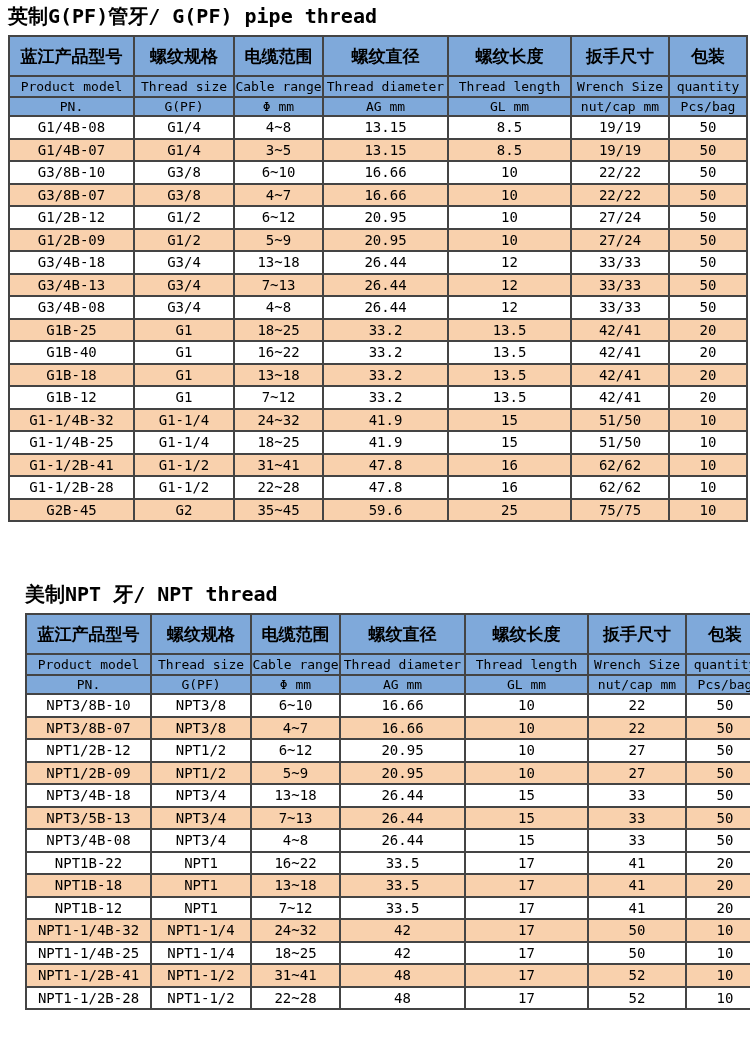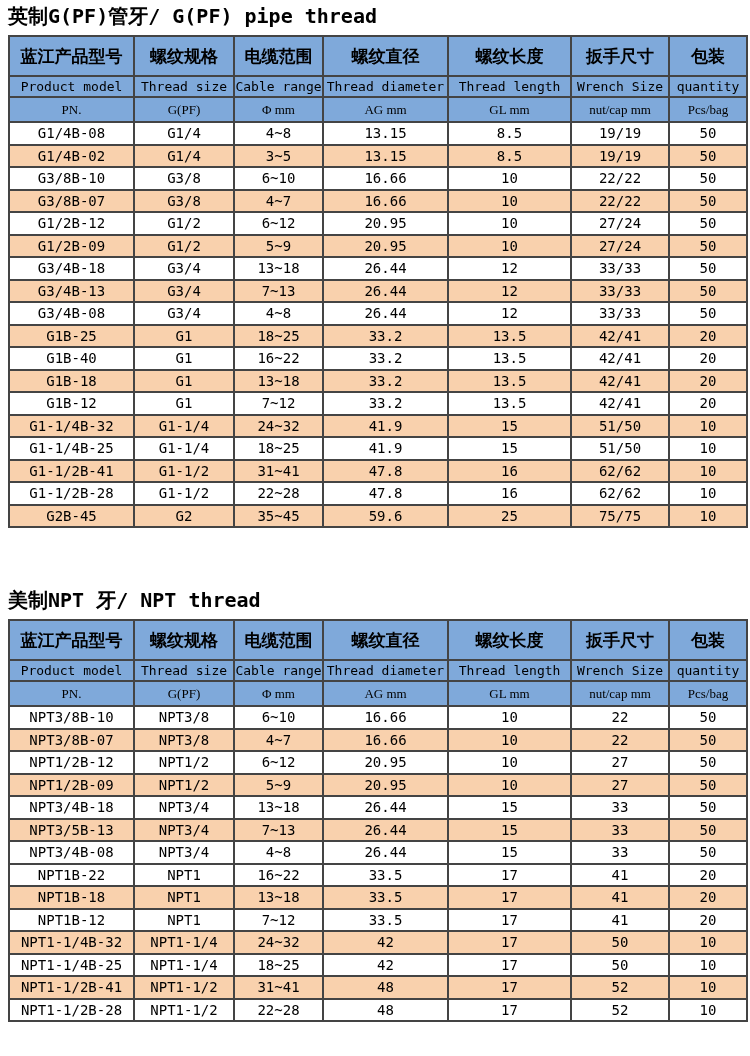--- a/index.html
+++ b/index.html
@@ -20,21 +20,21 @@
   }
   .page { padding: 4px 4px 14px 8px; }
   .spec-title {
     font-family: "DejaVu Sans Mono", "DejaVu Sans", sans-serif;
     font-size: 20px;
     font-weight: bold;
     margin: 0 0 7px 0;
     line-height: 24px;
     white-space: nowrap;
   }
-  .spec--second { margin-top: 60px; }
+  .spec--second { margin-top: 60px; margin-left: 17px; }
   table.spec-table {
     border-collapse: collapse;
     table-layout: fixed;
     width: 738px;
   }
   table.spec-table th, table.spec-table td {
     border: 2px solid var(--border);
     text-align: center;
     vertical-align: middle;
     padding: 0;
@@ -44,21 +44,21 @@
   col.c1 { width: 125px; }
   col.c2 { width: 100px; }
   col.c3 { width: 89px; }
   col.c4 { width: 125px; }
   col.c5 { width: 123px; }
   col.c6 { width: 98px; }
   col.c7 { width: 78px; }
   thead th { background: var(--header-bg); font-weight: normal; }
   tr.hdr-cn th { font-size: 17px; font-weight: bold; height: 40px; }
   tr.hdr-en th { font-size: 13px; height: 21px; }
-  tr.hdr-unit th { font-size: 13px; height: 25px; font-family: Liberation Serif, serif; }
+  tr.hdr-unit th { font-size: 13px; height: 19px; }
   tbody td { font-size: 14px; height: 22.5px; background: var(--row-bg); }
   tbody tr.stripe td { background: var(--stripe-bg); }
 </style>
 </head>
 <body>
 
 <div class="page">
 
   <section class="spec">
     <h2 class="spec-title">英制G(PF)管牙/ G(PF) pipe thread</h2>
@@ -105,21 +105,21 @@
           <tr>
             <td>G1/4B-08</td>
             <td>G1/4</td>
             <td>4~8</td>
             <td>13.15</td>
             <td>8.5</td>
             <td>19/19</td>
             <td>50</td>
           </tr>
           <tr class="stripe">
-            <td>G1/4B-02</td>
+            <td>G1/4B-07</td>
             <td>G1/4</td>
             <td>3~5</td>
             <td>13.15</td>
             <td>8.5</td>
             <td>19/19</td>
             <td>50</td>
           </tr>
           <tr>
             <td>G3/8B-10</td>
             <td>G3/8</td>

